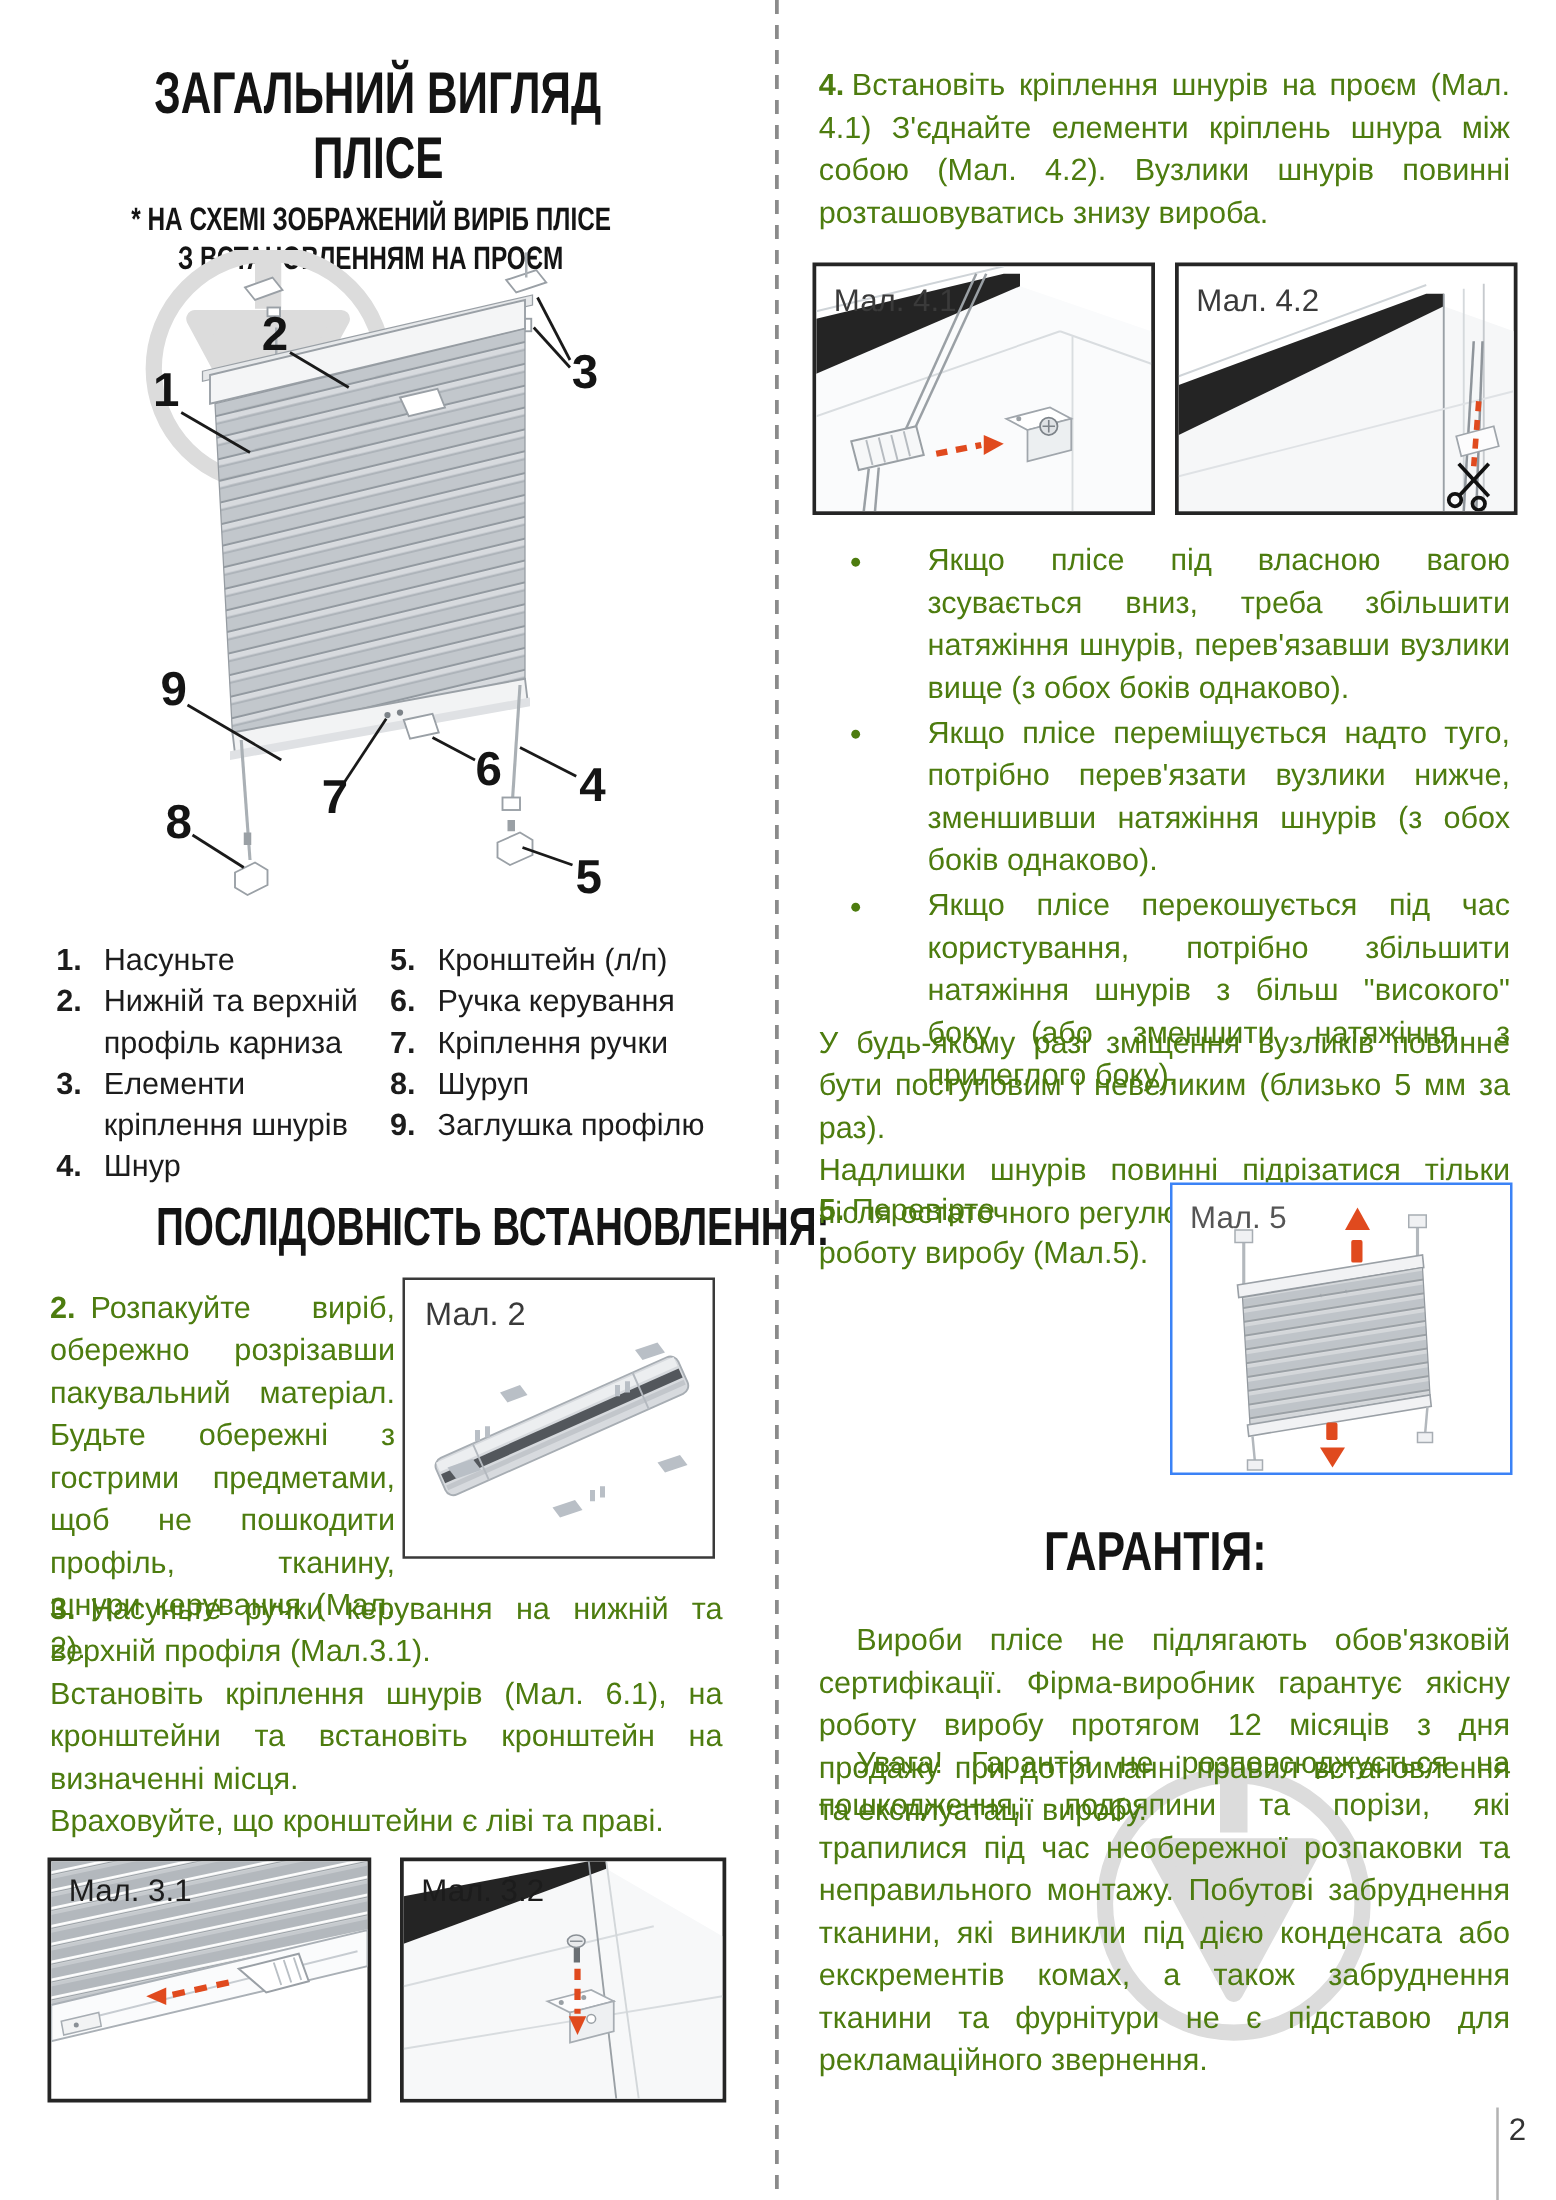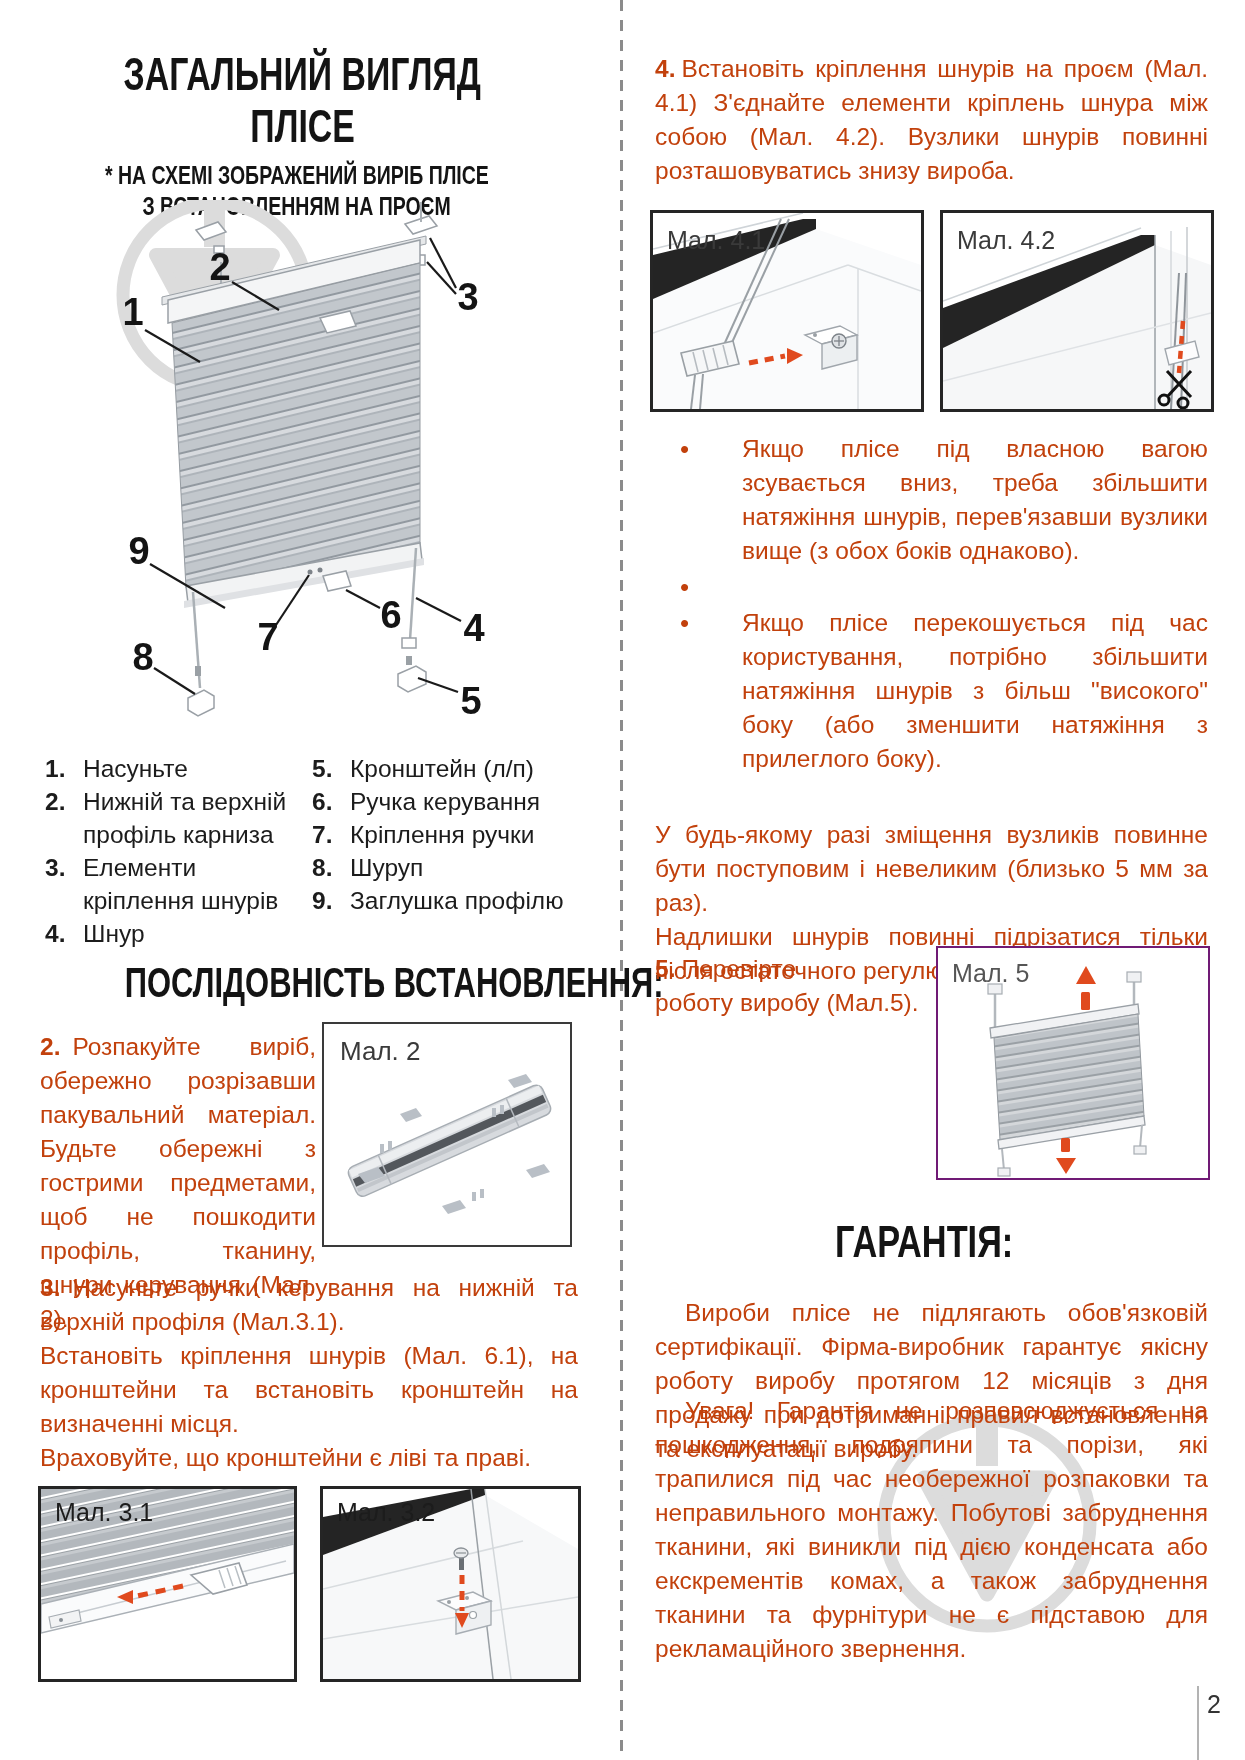--- a/index.html
+++ b/index.html
@@ -8,36 +8,36 @@
   .abs{position:absolute;}
   
   .hwrap{text-align:center;white-space:nowrap;}
   .cond{display:inline-block;transform:scaleX(0.72);transform-origin:50% 50%;
         font-weight:bold;letter-spacing:0px;color:#141414;}
   .title-line{font-size:47px;line-height:52px;}
   .sub-line{font-size:26px;line-height:31px;transform:scaleX(0.75);}
   .seq-line{font-size:43px;line-height:48px;}
   .gar-line{font-size:44px;line-height:48px;transform:scaleX(0.78);}
   
-  .body{font-size:24.5px;line-height:34px;color:#c2410c;}
+  .body{font-size:24.5px;line-height:34px;color:#4d7c0f;}
   .just{text-align:justify;}
   .stepnum{font-weight:bold;margin-right:12px;}
   .indent{text-indent:30px;}
   
   .leg-row{display:flex;font-size:24.5px;line-height:33px;}
   .leg-num{width:38px;flex:none;font-weight:bold;}
   
   .bullet-row{display:flex;margin-bottom:2px;}
   .bullet-dot{width:62px;flex:none;font-size:26px;line-height:34px;}
   .bullet-text{flex:1;}
   
   .fig{position:absolute;background:#fff;text-decoration:underline;}
   .bdark{border:3px solid #252525;}
   .bmed{border:2px solid #3a3a3a;}
-  .blight{border:2px solid #701a75;}
+  .blight{border:2px solid #3b82f6;}
   .fig svg{display:block;}
   .figlabel{font-family:"Liberation Sans",sans-serif;}
   
   #divider{left:620px;top:0;width:3px;height:1760px;
     background:repeating-linear-gradient(180deg,#8b8b8b 0 11px,transparent 11px 20px);}
   #footer-line{left:1197px;top:1686px;width:2px;height:74px;background:#b3b3b3;}
   #page-number{left:1207px;top:1690px;font-size:25px;color:#333;}
   svg text{font-family:"Liberation Sans","DejaVu Sans",sans-serif;}
 </style>
 </head>
@@ -339,20 +339,21 @@
     </svg>
   </div>
 
   <div class="abs body just" style="left:680px;top:432px;width:528px;">
     <div class="bullet-row">
       <span class="bullet-dot">•</span>
       <span class="bullet-text just">Якщо плісе під власною вагою зсувається вниз, треба збільшити натяжіння шнурів, перев'язавши вузлики вище (з обох боків однаково).</span>
     </div>
     <div class="bullet-row">
       <span class="bullet-dot">•</span>
+      <span class="bullet-text just">Якщо плісе переміщується надто туго, потрібно перев'язати вузлики нижче, зменшивши натяжіння шнурів (з обох боків однаково).</span>
     </div>
     <div class="bullet-row">
       <span class="bullet-dot">•</span>
       <span class="bullet-text just">Якщо плісе перекошується під час користування, потрібно збільшити натяжіння шнурів з більш "високого" боку (або зменшити натяжіння з прилеглого боку).</span>
     </div>
   </div>
 
   <div class="abs body just" style="left:655px;top:818px;width:553px;">
     <div>У будь-якому разі зміщення вузликів повинне бути поступовим і невеликим (близько 5 мм за раз).</div>
     <div>Надлишки шнурів повинні підрізатися тільки після остаточного регулювання.</div>

